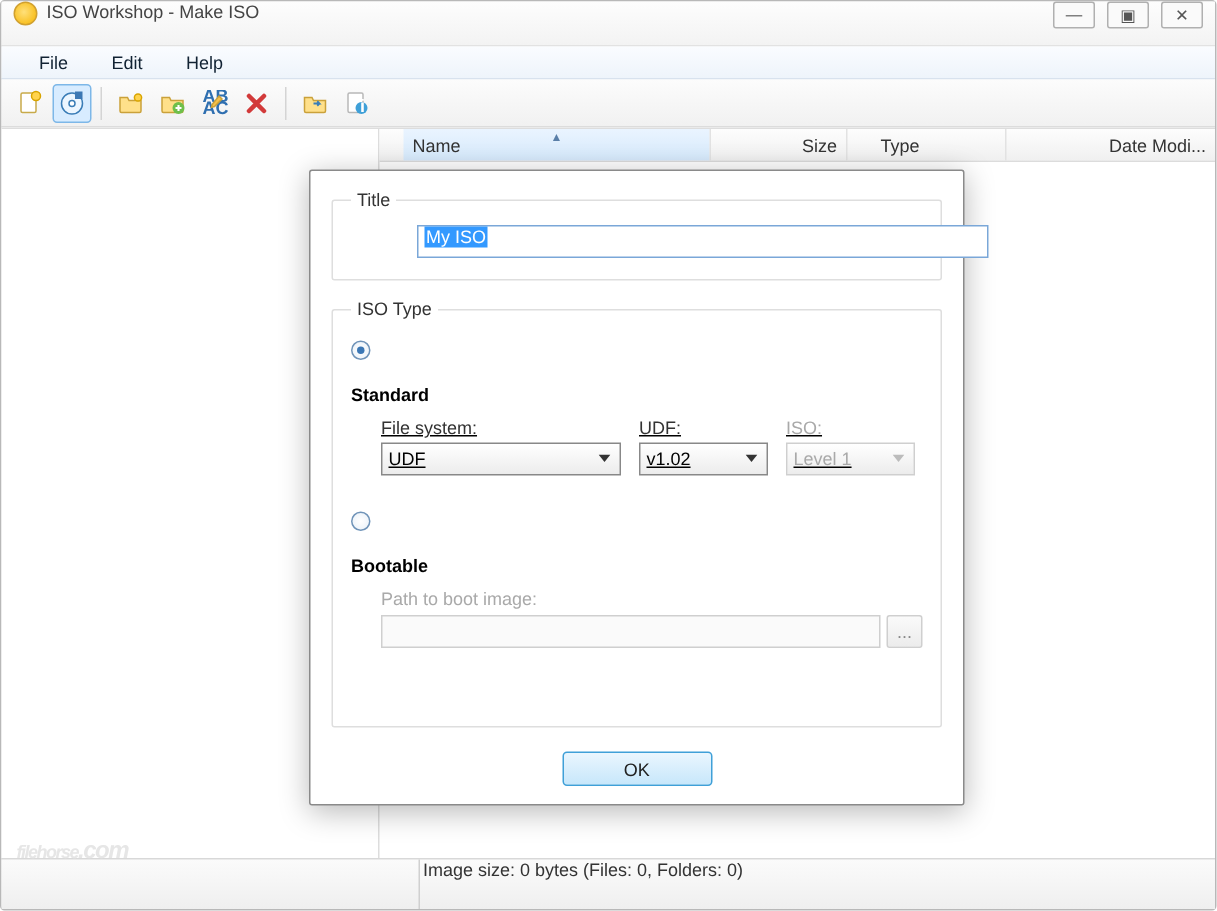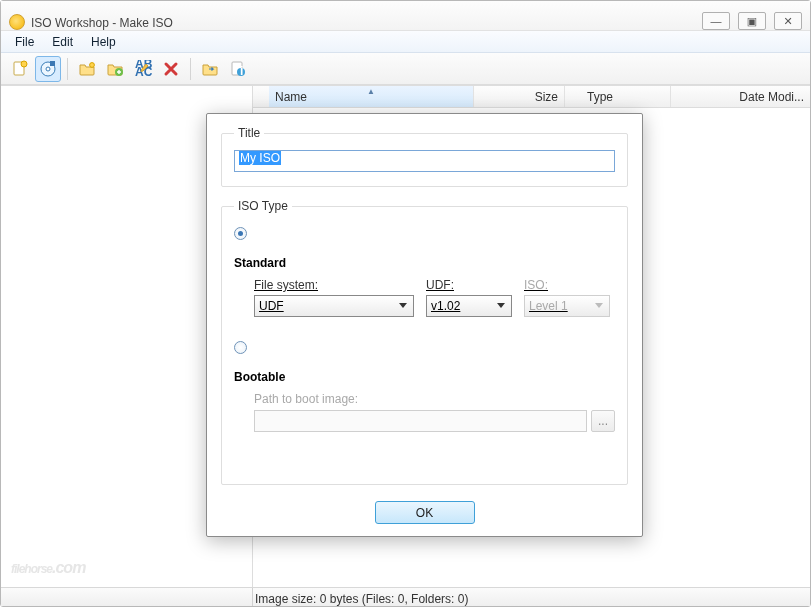--- a/index.html
+++ b/index.html
@@ -2,66 +2,66 @@
 <html><head>
 <meta charset="utf-8">
 <style>
   * { box-sizing: border-box; margin: 0; padding: 0; font-family: "Segoe UI", Tahoma, sans-serif; font-size: 12px; }
   body { background: #fff; width: 811px; height: 607px; overflow: hidden; position: relative; }
 
   
   .window { width: 811px; height: 607px; border: 1px solid #b8b8b8; border-radius: 3px; background: #fff; display: flex; flex-direction: column; position:relative; }
 
   
-  .titlebar { height: 30px; display: flex; align-items: flex-end; padding: 0 8px; background: linear-gradient(#fdfdfd,#f3f3f3); border-bottom: 1px solid #e2e2e2; }
+  .titlebar { height: 30px; display: flex; align-items: flex-start; padding: 0 8px; background: linear-gradient(#fdfdfd,#f3f3f3); border-bottom: 1px solid #e2e2e2; }
   .titlebar .app-icon { width: 16px; height: 16px; margin-right: 6px; border-radius: 50%; border:1px solid #d0a030; background: radial-gradient(circle at 6px 6px, #ffe07a, #f6b400); display:flex; align-items:center; justify-content:center;}
   .titlebar .title { flex: 0 0 auto; color: #444; }
   .titlebar .spacer { flex: 1; }
   .winbtn { width: 28px; height: 18px; border: 1px solid #b0b0b0; margin-left: 8px; border-radius: 2px; display:flex; align-items:center; justify-content:center; color:#555; background:#fafafa; font-size:11px; }
 
   
   .menubar { height: 22px; display:flex; align-items:center; padding: 0 6px; background: linear-gradient(#fafcff,#eef4fb); border-bottom:1px solid #d8e2ee; gap:2px;}
-  .menubar .menuitem { padding: 2px 8px; color:#123; border-radius:2px; }
+  .menubar .menuitem { padding: 2px 8px; color:#123; border-radius:2px;margin-left:11px; }
 
   
   .toolbar { height: 32px; display:flex; align-items:center; padding: 2px 6px; gap:2px; background: linear-gradient(#fcfcfc,#f1f1f1); border-bottom:1px solid #dcdcdc;}
   .tbtn { width:26px; height:26px; border-radius:3px; display:flex; align-items:center; justify-content:center; position:relative; }
   .tbtn.sel { background:#d8ecff; border:1px solid #7db7e8; }
   .tbtn svg { width:18px; height:18px; }
   .tsep { width:1px; height:22px; background:#d4d4d4; margin:0 4px; }
 
   
   .content { flex:1; display:flex; border-top:1px solid #ddd; background:#fff; position:relative; }
   .tree-pane { width: 252px; border-right:1px solid #ddd; }
   .list-pane { flex:1; display:flex; flex-direction:column; }
   .list-header { height:22px; display:flex; background:linear-gradient(#fdfdfd,#f0f0f0); border-bottom:1px solid #dcdcdc; }
   .col { border-right:1px solid #e2e2e2; display:flex; align-items:center; padding:0 6px; color:#333; position:relative;margin-left:16px; }
   .col.sorted { background:linear-gradient(#eaf4ff,#d5e9fb); }
   .col .sort-arrow { position:absolute; left:50%; top:1px; transform:translateX(-50%); font-size:8px; color:#5a7fa8; }
   .col.right { justify-content:flex-end; }
 
   
-  .statusbar { height:19px; border-top:1px solid #d8d8d8; background:linear-gradient(#fbfbfb,#efefef); display:flex; align-items:flex-end;}
+  .statusbar { height:34px; border-top:1px solid #d8d8d8; background:linear-gradient(#fbfbfb,#efefef); display:flex; align-items:flex-start;padding-left:27px;}
   .statusbar .cell-empty { width:252px; border-right:1px solid #d0d0d0; height:100%;}
   .statusbar .msg { color:#333; padding-left:2px;}
 
   
   .watermark { position:absolute; left:10px; bottom:26px; font-size:30px; font-weight:700; font-style:italic; color:#e6e6e6; font-family: Arial, sans-serif; letter-spacing:-1px; user-select:none; pointer-events:none;}
   .watermark .dotcom { font-size:16px; vertical-align: baseline; }
 
   
   .dialog { position:absolute; left:205px; top:112px; width:437px; height:424px; background:#fff; border:1px solid #8a8a8a; box-shadow:0 4px 20px rgba(0,0,0,.28); border-radius:2px; display:flex; flex-direction:column; }
   .dlg-titlebar { height:28px; display:flex; align-items:center; padding:0 10px; background:linear-gradient(#fdfdfd,#f1f1f1); border-bottom:1px solid #dcdcdc; color:#333;}
   .dlg-body { flex:1; padding:12px 14px 10px 14px; display:flex; flex-direction:column; gap:12px; }
 
   fieldset.group { border:1px solid #dedede; border-radius:2px; padding:10px 12px 14px 12px; }
   fieldset.group > legend { padding:0 4px; color:#333; }
 
   .text-input { width:100%; height:22px; border:1px solid #7aa7d8; background:#fff; padding:0 4px; color:#000; outline:none; }
-  .text-input.sel { background:#fff; }
+  .text-input.sel { background:#fff;margin-left:44px; }
   .text-input .seltext { background:#3399ff; color:#fff; padding:0 1px;}
   .text-input.disabled { border:1px solid #cfcfcf; color:#aaa; background:#fafafa; }
 
   .radio-row { display:flex; align-items:flex-start; gap:16px; margin:4px 0 8px 0;flex-direction:column;}
   .radio { width:13px; height:13px; border-radius:50%; border:1px solid #6f93b8; display:flex; align-items:center; justify-content:center; background:radial-gradient(#fff,#e8f0f8);}
   .radio.checked::after { content:""; width:5px; height:5px; border-radius:50%; background:#3b77b5;}
   .bold { font-weight:700; }
 
   .row { display:flex; gap:12px; align-items:flex-end; margin-left:20px;}
   .field { display:flex; flex-direction:column; gap:3px;text-decoration:underline;}

